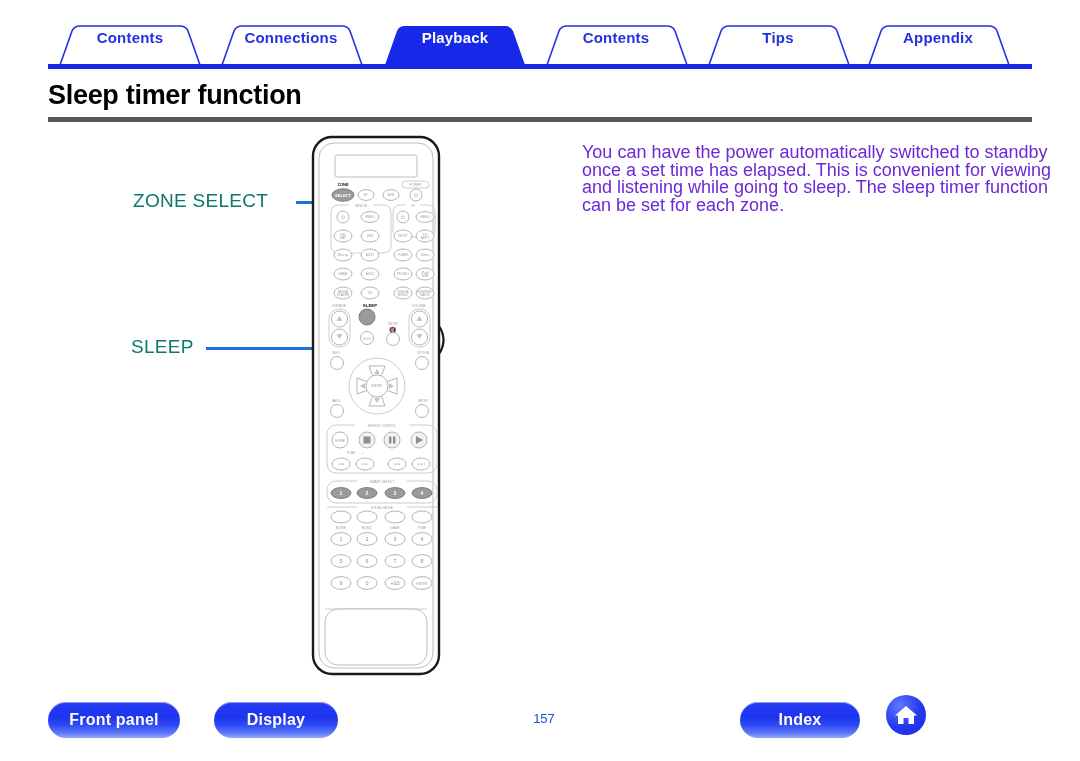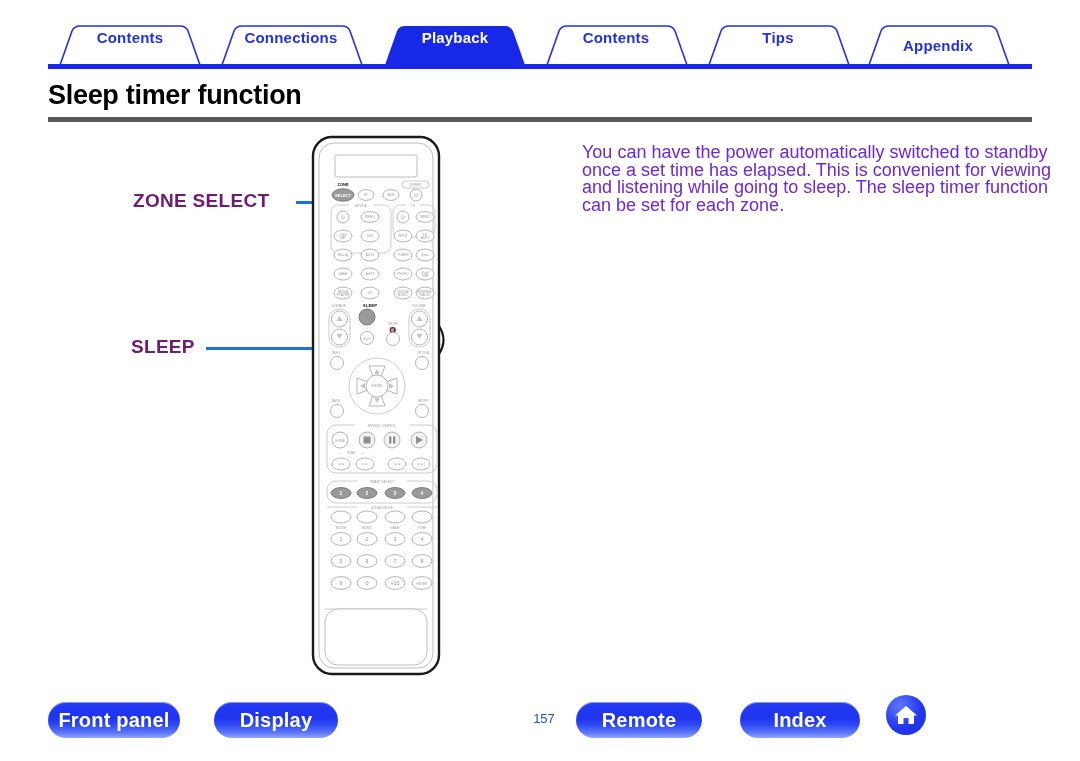--- a/index.html
+++ b/index.html
@@ -65,23 +65,23 @@
     width: 492px;
     font-size: 18px;
     line-height: 17.5px;
     color: #6d28d9;
     margin-left: 37px;
   }
 
   
   .callout-label {
     position: absolute;
-    font-weight: bold;
+    font-weight: normal;
     font-size: 19px;
-    color: #701a75;
+    color: #0f766e;
     letter-spacing: 0.3px;
     white-space: nowrap;
   }
   .leader-line {
     position: absolute;
     height: 3px;
     background: #1f6fe0;
   }
 
   
@@ -105,21 +105,21 @@
   .navbtn {
     position: absolute;
     height: 36px;
     border-radius: 18px;
     background: linear-gradient(to bottom,
         #2a3df0 0%, #2138f2 18%, #1f33ee 42%,
         #2c46f5 62%, #5d78fb 86%, #92a6fd 100%);
     box-shadow: inset 0 1px 0 rgba(255,255,255,0.45);
     color: #ffffff;
     font-weight: bold;
-    font-size: 20px;
+    font-size: 16px;
     display: flex;
     align-items: center;
     justify-content: center;
     top: 12px;
     letter-spacing: 0.2px;
   }
   #page-number {
     position: absolute;
     top: 21px;
     left: 524px;
@@ -156,21 +156,21 @@
     <path d="M 869 65 L 881 31 Q 883 26 889 26 L 989 26 Q 995 26 997 31 L 1009 65" fill="#ffffff" stroke="#2431e0" stroke-width="1.6"></path>
 
     <rect x="48" y="64" width="984" height="5" fill="#1728e8"></rect>
   </svg>
 
   <div class="tab-label" style="left:80px;  width:100px;">Contents</div>
   <div class="tab-label" style="left:241px; width:100px;">Connections</div>
   <div class="tab-label active" style="left:405px; width:100px;">Playback</div>
   <div class="tab-label" style="left:566px; width:100px;">Contents</div>
   <div class="tab-label" style="left:728px; width:100px;">Tips</div>
-  <div class="tab-label" style="left:888px; width:100px;margin-top:8px;">Appendix</div>
+  <div class="tab-label" style="left:888px; width:100px;">Appendix</div>
 </div>
 
 <div id="page-title">Sleep timer function</div>
 <div id="title-rule"></div>
 
 <p id="body-text">You can have the power automatically switched to standby once a set time has elapsed. This is convenient for viewing and listening while going to sleep. The sleep timer function can be set for each zone.</p>
 
 <div class="callout-label" style="left:133px; top:190px;">ZONE SELECT</div>
 <div class="leader-line" style="left:296px; top:201px; width:48px;"></div>
 
@@ -406,21 +406,20 @@
 
   <path d="M 20 476 L 122 476" stroke="#cccccc" stroke-width="1" fill="none"></path>
   <rect class="inner" x="20" y="476" width="102" height="56" rx="13"></rect>
 </svg>
 </div>
 
 <div id="bottomnav">
   <div class="navbtn" style="left:48px;  width:132px;">Front panel</div>
   <div class="navbtn" style="left:214px; width:124px;">Display</div>
   <div id="page-number">157</div>
-  <div class="navbtn" style="left:576px; width:126px;">Remote</div>
   <div class="navbtn" style="left:740px; width:120px;">Index</div>
 </div>
 
 <div id="home-button">
   <svg width="24" height="22" viewBox="0 0 24 22">
     <path d="M 12 2 L 23 11.5 L 20 11.5 L 20 20 L 14.5 20 L 14.5 14 L 9.5 14 L 9.5 20 L 4 20 L 4 11.5 L 1 11.5 Z" fill="#ffffff"></path>
   </svg>
 </div>
 
 </body></html>

